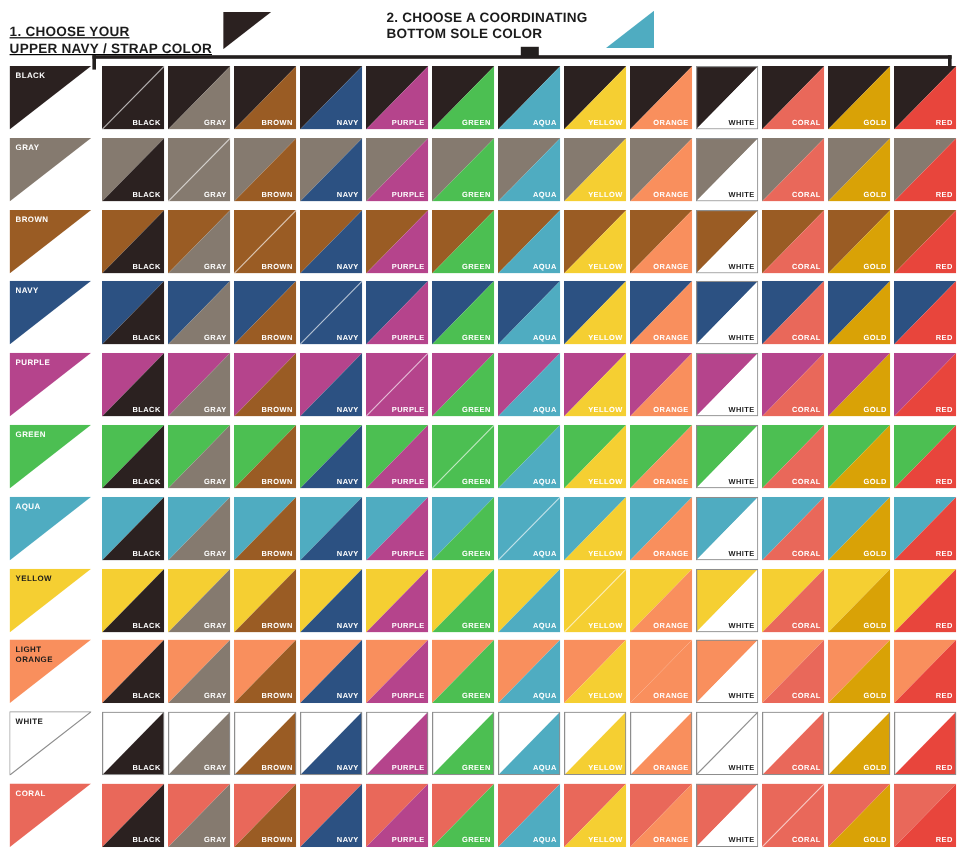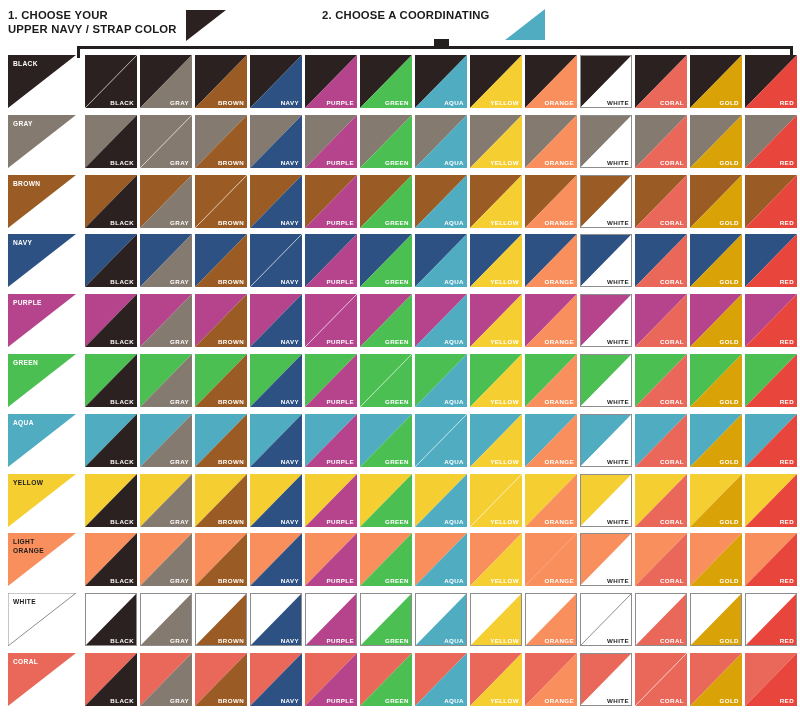--- a/index.html
+++ b/index.html
@@ -10,21 +10,21 @@
     overflow:hidden;
     position:relative;
   }
   
   #header{position:absolute;left:0;top:0;width:800px;height:48px;}
   .hdr-block{position:absolute;}
   .hdr-text{
     font-size:11.3px;font-weight:bold;color:#1b1b1b;
     line-height:14px;letter-spacing:.2px;white-space:pre;
   }
-  #hdr1{left:8px;top:8px;}
+  #hdr1{left:8px;top:20px;text-decoration:underline;}
   #hdr1 .hdr-text{text-align:left;}
   #hdr2{left:322px;top:8px;width:180px;}
   #hdr2 .hdr-text{text-align:left;}
   .tri-demo{position:absolute;width:40px;height:31px;}
   #tri-dark{left:186px;top:10px;}
   #tri-aqua{left:505px;top:9px;}
 
   
   #bracket{position:absolute;left:77px;top:46px;width:716px;height:12px;}
   #bracket .bar{position:absolute;left:0;top:0;width:100%;height:3px;background:#231f1e;}
@@ -69,20 +69,21 @@
     <div class="hdr-text">1. CHOOSE YOUR</div>
     <div class="hdr-text">UPPER NAVY / STRAP COLOR</div>
   </div>
 
   <svg class="tri-demo" id="tri-dark" viewBox="0 0 40 31" preserveAspectRatio="none">
     <polygon points="0,0 40,0 0,31" fill="#2b2120"></polygon>
   </svg>
 
   <div class="hdr-block" id="hdr2">
     <div class="hdr-text">2. CHOOSE A COORDINATING</div>
+    <div class="hdr-text">BOTTOM SOLE COLOR</div>
   </div>
 
   <svg class="tri-demo" id="tri-aqua" viewBox="0 0 40 31" preserveAspectRatio="none">
     <polygon points="40,0 40,31 0,31" fill="#4facc1"></polygon>
   </svg>
 </div>
 
 <div id="bracket">
   <div class="bar"></div>
   <div class="tick l"></div>

